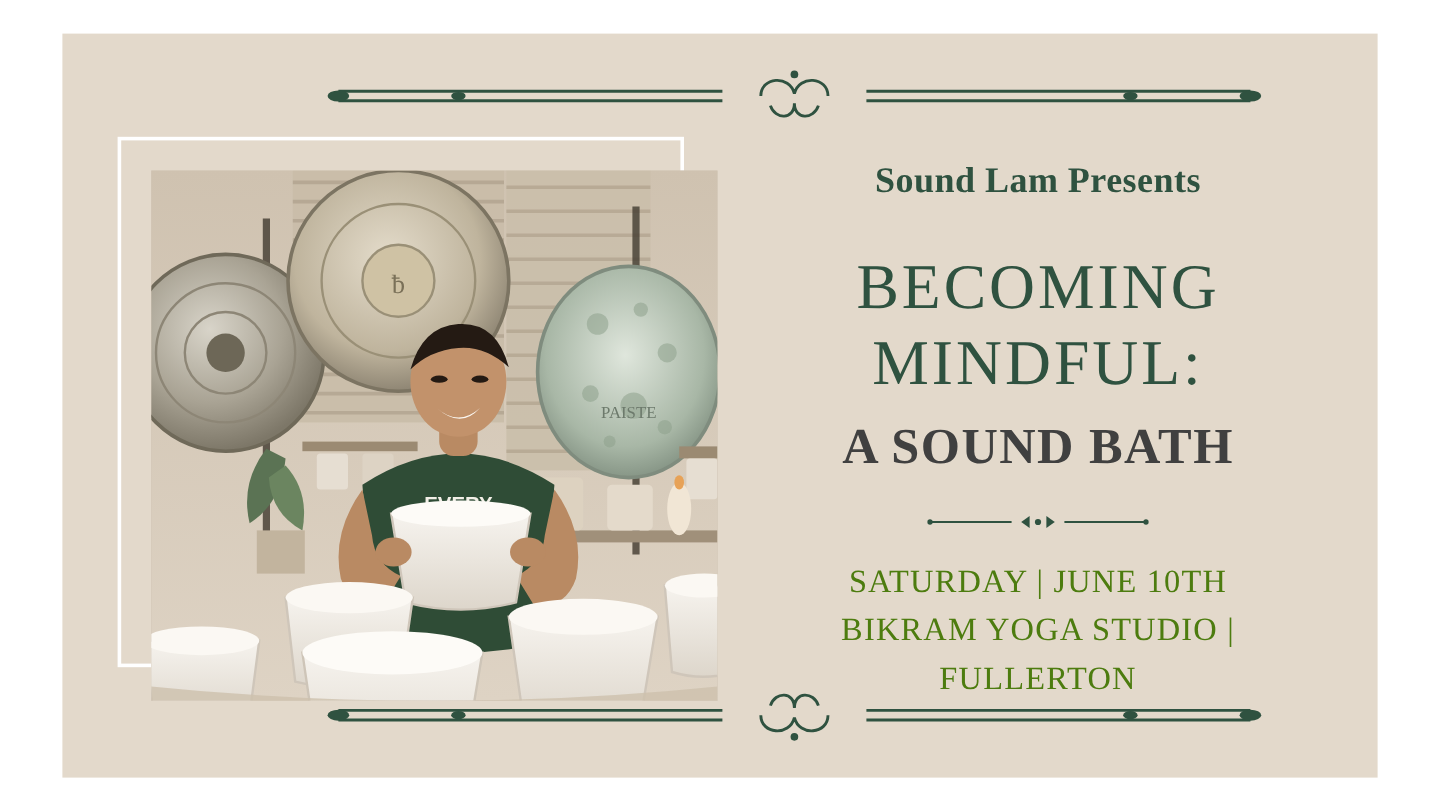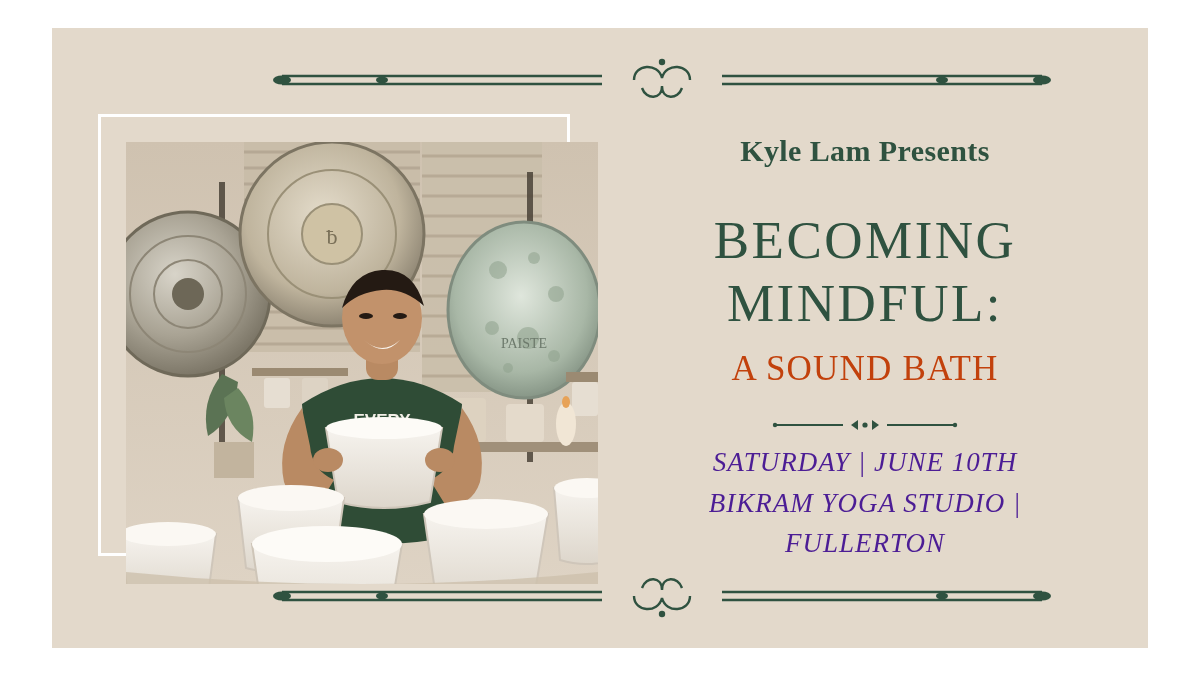--- a/index.html
+++ b/index.html
@@ -74,41 +74,41 @@
     font-family: "Liberation Serif", serif;
     font-size: 53px;
     line-height: 1.18;
     letter-spacing: 2.5px;
     color: #2f5240;
     margin-top: 41px;
     text-transform: uppercase;
   }
   .title-sub {
     font-family: "Liberation Serif", serif;
-    font-size: 35px;
+    font-size: 42px;
     line-height: 1.32;
     letter-spacing: 1.2px;
-    color: #c2410c;
+    color: #404040;
     margin-top: 12px;
     text-transform: uppercase;
+    font-weight: bold;
   }
   .mini-rule {
     margin: 26px auto 0;
     width: 200px; height: 14px;
   }
   .mini-rule svg { display: block; width: 100%; height: 100%; }
   .details {
-    margin-top: 10px;
+    margin-top: 22px;
     font-family: "Liberation Serif", serif;
     font-size: 27px;
     line-height: 1.5;
     letter-spacing: 1px;
-    color: #4c1d95;
+    color: #4d7c0f;
     text-transform: uppercase;
-    font-style: italic;
   }
 </style>
 </head>
 <body>
 
 <div class="poster">
   <div class="canvas">
 
     <div class="divider top">
       <svg viewBox="0 0 880 56" xmlns="http://www.w3.org/2000/svg">
@@ -310,21 +310,21 @@
             <path d="M428 346 h66 l-8 72 q-26 8 -52 0 z" fill="url(#bowl)" stroke="#cfc6ba" stroke-width="2"></path>
             <ellipse cx="461" cy="346" rx="33" ry="10" fill="#fbf8f3"></ellipse>
           </g>
 
           <path d="M0 462 h472 v-32 q-236 24 -472 0 z" fill="#cdc0ad" opacity="0.8"></path>
         </svg>
       </div>
     </div>
 
     <div class="content">
-      <div class="presents">Kyle Lam Presents</div>
+      <div class="presents">Sound Lam Presents</div>
 
       <div class="title-main">
         <div>Becoming</div>
         <div>Mindful:</div>
       </div>
 
       <div class="title-sub">
         <div>A Sound Bath</div>
       </div>
 

